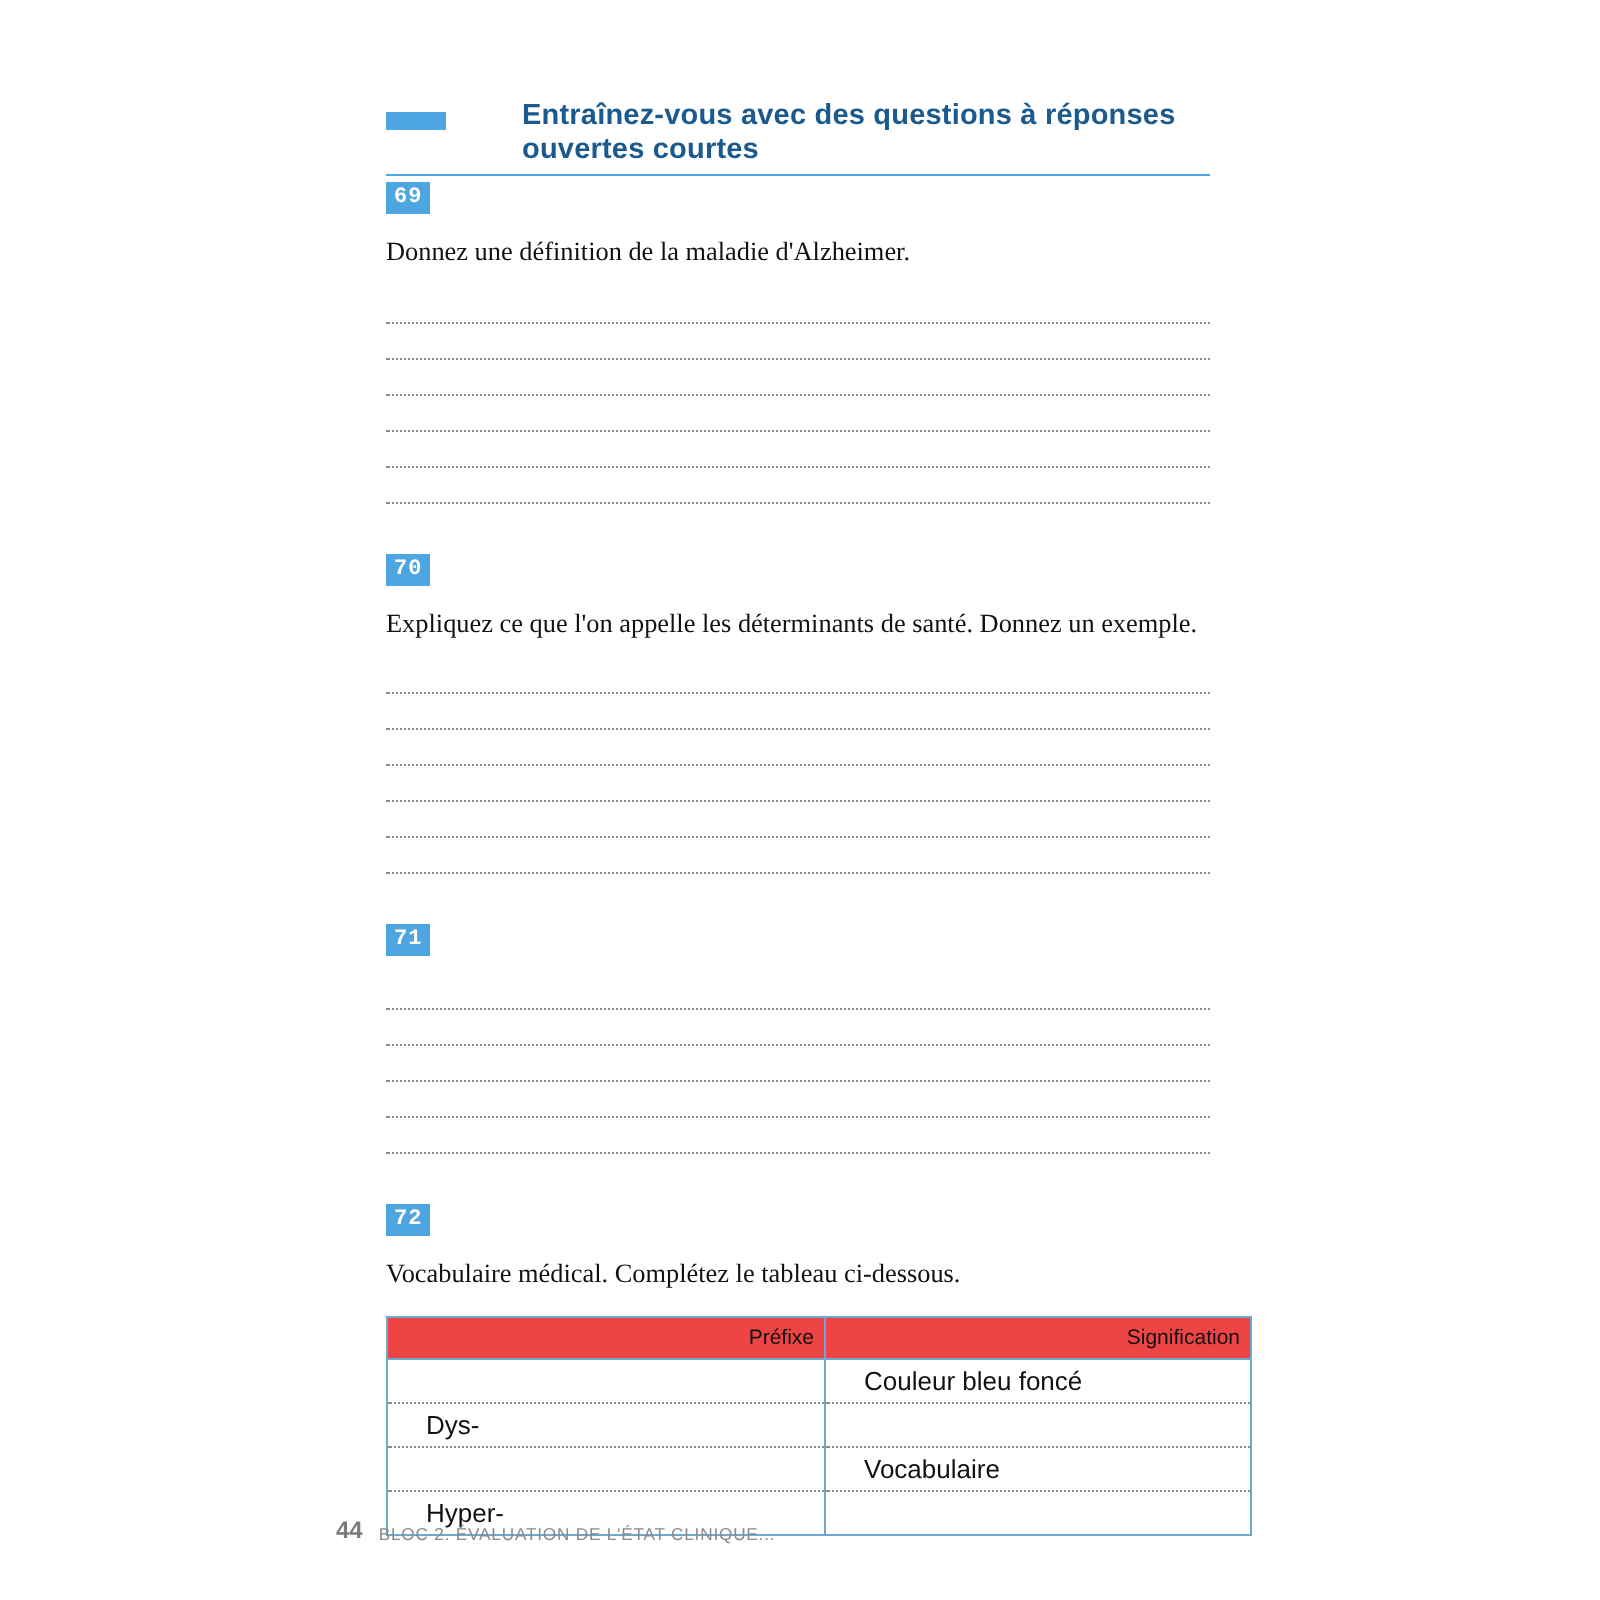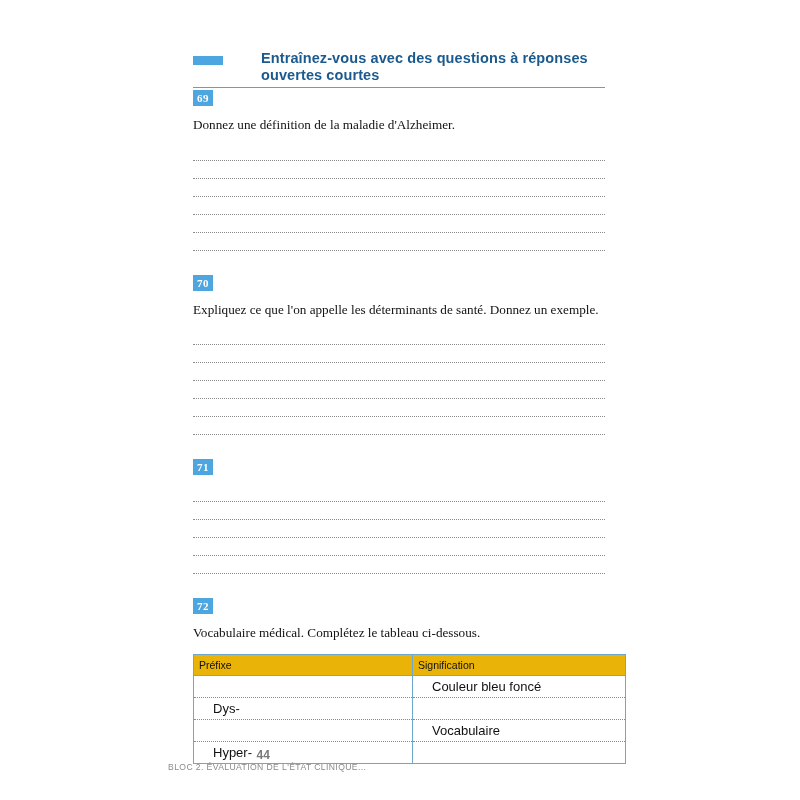--- a/index.html
+++ b/index.html
@@ -60,21 +60,21 @@
   .content {
     position: absolute;
     left: 193px;
     top: 88px;
     width: 412px;
   }
   .qnum {
     display: inline-block;
     background: #4da6e0;
     color: #ffffff;
-    font-family: Liberation Serif, serif;
+    font-family: Liberation Mono, monospace;
     font-size: 11px;
     font-weight: bold;
     line-height: 14px;
     padding: 1px 4px 1px 4px;
     min-width: 12px;
     text-align: right;
     letter-spacing: 0.5px;
   }
   .qtext {
     font-family: "Liberation Serif", serif;
@@ -99,26 +99,26 @@
   }
 
   
   .vocab-table {
     margin-top: 12px;
     border-collapse: collapse;
     width: 410px;
     table-layout: fixed;
   }
   .vocab-table th {
-    background: #eab308;
+    background: #ef4444;
     border: 1px solid #6fa8cf;
     font-family: "Liberation Sans", sans-serif;
     font-size: 10.5px;
     font-weight: normal;
-    text-align: left;
+    text-align: right;
     padding: 3px 5px;
     color: #111111;
     height: 14px;
   }
   .vocab-table td {
     border: 1px solid #6fa8cf;
     border-top: 1px dotted #8c8c8c;
     border-bottom: 1px dotted #8c8c8c;
     font-family: Liberation Sans, sans-serif;
     font-size: 13px;
@@ -138,22 +138,21 @@
   }
   .col-a { width: 208px; }
   .col-b { width: 202px; margin-top: 40px; }
 
   
   .footer {
     position: absolute;
     left: 168px;
     bottom: 28px;
     display: flex;
-    align-items: center;
-    flex-direction: column;
+    align-items: flex-end;
   }
   .footer-page {
     font-family: "Liberation Sans", sans-serif;
     font-size: 12px;
     font-weight: bold;
     color: #7a7a7a;
     margin-right: 8px;
   }
   .footer-text {
     font-family: "Liberation Sans", sans-serif;

